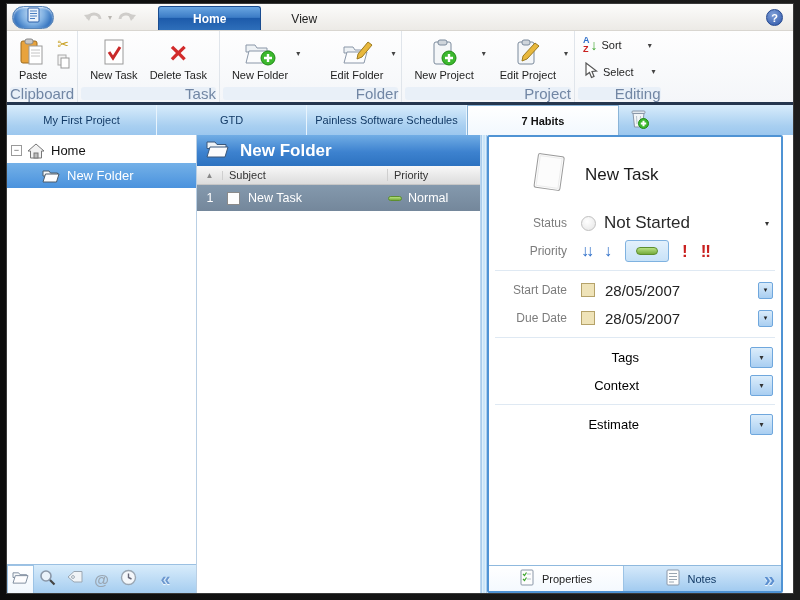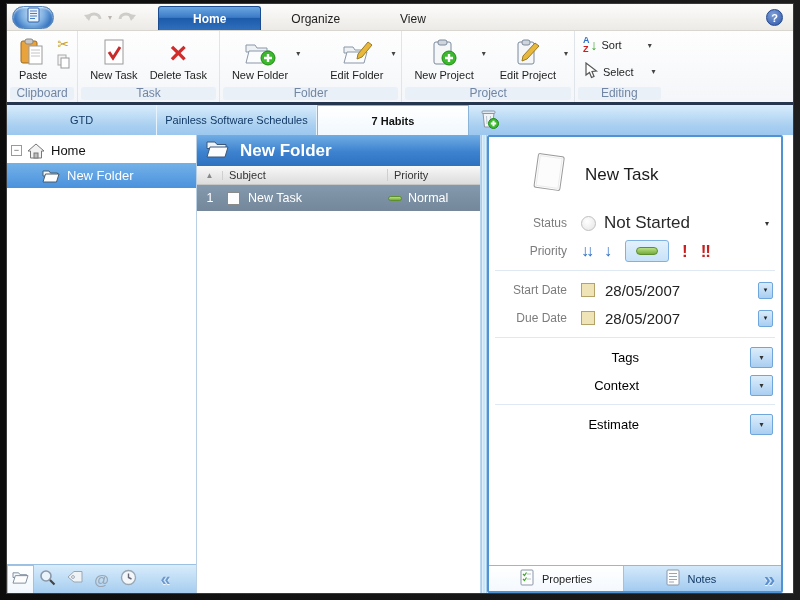--- a/index.html
+++ b/index.html
@@ -17,21 +17,21 @@
   .dropdot { font-size:8px; color:#b9b6b1; }
   .rtabs { display:flex; align-items:flex-end; height:100%; margin-left:20px; }
   .rtab { padding:0 30px; font-size:12px; color:#1e1e1e; height:22px; line-height:22px; }
   .rtab.active { background:linear-gradient(#6aa6e2,#3c7cc6 45%,#1d5bab 50%,#2e6fba); color:#fff; font-weight:bold; border:1px solid #1a4c8f; border-bottom:none; border-radius:3px 3px 0 0; height:24px; line-height:24px; padding:0 34px; }
   .helpbtn { position:absolute; right:10px; top:5px; width:17px; height:17px; border-radius:50%;
     background:radial-gradient(circle at 40% 30%, #7f9fd8, #2e56a8); color:#fff; font-size:11px; font-weight:bold; text-align:center; line-height:17px; border:1px solid #24488f;}
 
   
   .ribbon { height:74px; background:linear-gradient(#fefefe,#f4f6f9); display:flex; border-bottom:3px solid #25364e; }
   .rgroup { position:relative; border-right:1px solid #e0e5eb; padding:4px 6px 16px 6px; display:flex; align-items:flex-start; }
-  .rgroup-label { position:absolute; left:3px; right:3px; bottom:2px; height:13px; background:#e9f0f8; border-radius:3px; color:#7186a4; font-size:12px; text-align:center; line-height:13px; }
+  .rgroup-label { position:absolute; left:3px; right:3px; bottom:2px; height:13px; background:#e9f0f8; border-radius:3px; color:#7186a4; font-size:15px; text-align:right; line-height:13px; }
   .rbtn { display:flex; flex-direction:column; align-items:center; justify-content:flex-start; padding:2px 6px; font-size:11px; color:#1e1e1e; }
   .rbtn .ric { height:32px; display:flex; align-items:center; justify-content:center; }
   .rbtn-row { display:flex; align-items:center; gap:4px; font-size:11px; color:#1e1e1e; padding:2px 2px; }
   .ddv { font-size:8px; color:#444; margin-left:2px; }
   .smallstack { display:flex; flex-direction:column; justify-content:center; gap:3px; margin-left:4px; margin-top:2px;}
 
   
   .ptabstrip { height:30px; background:linear-gradient(#d8ecfb,#a8cff1 70%,#9cc7ee); display:flex; align-items:stretch; }
   .ptab { flex:0 0 150px; font-size:11px; color:#123a66; display:flex; align-items:center; justify-content:center; border-right:1px solid #e8f4fd; }
   .ptab.active { background:linear-gradient(#ffffff,#f2f8fe); border:1px solid #8ab4d8; border-bottom:none; font-weight:bold; color:#111; flex:0 0 152px; }
@@ -124,21 +124,20 @@
               <path d="M2 8 l5 6 3-7 z" fill="#cfcdca"></path>
             </svg></span>
         <span class="dropdot">▾</span>
         <span><svg width="22" height="16" viewBox="0 0 22 16">
               <path d="M4 12 a6 5 0 0 1 12 0" fill="none" stroke="#cfcdca" stroke-width="3"></path>
               <path d="M20 8 l-5 6 -3-7 z" fill="#cfcdca"></path>
             </svg></span>
       </div>
       <div class="rtabs">
         <div class="rtab active">Home</div>
-        <div class="rtab">Organize</div>
         <div class="rtab">View</div>
       </div>
       <div class="helpbtn">?</div>
     </div>
 
     <div class="ribbon">
 
       <div class="rgroup">
         <div class="rbtn">
           <span class="ric">
@@ -251,20 +250,21 @@
                 <path d="M3 1 L3 13 L6.5 10.5 L8.5 15.5 L11 14.5 L9 9.5 L13.5 9 Z" fill="#fff" stroke="#555" stroke-width="1.2"></path>
               </svg></span>
           <span>Select</span>
           <span class="ddv" style="margin-left:14px;">▾</span>
         </div>
         <div class="rgroup-label">Editing</div>
       </div>
     </div>
 
     <div class="ptabstrip">
+      <div class="ptab">My First Project</div>
       <div class="ptab">GTD</div>
       <div class="ptab" style="flex-basis:160px;">Painless Software Schedules</div>
       <div class="ptab active">7 Habits</div>
       <div class="ptab-add">
         <span>
           <svg width="24" height="24" viewBox="0 0 24 24">
               <path d="M6 7 h11 l-1.5 14 h-8z" fill="#f2f5f7" stroke="#8a97a8"></path>
               <rect x="5" y="5" width="13" height="2.5" rx="1" fill="#e2e8ee" stroke="#8a97a8"></rect>
               <line x1="9.5" y1="10" x2="10" y2="18" stroke="#b8c2cc"></line>
               <line x1="13.5" y1="10" x2="13" y2="18" stroke="#b8c2cc"></line>

